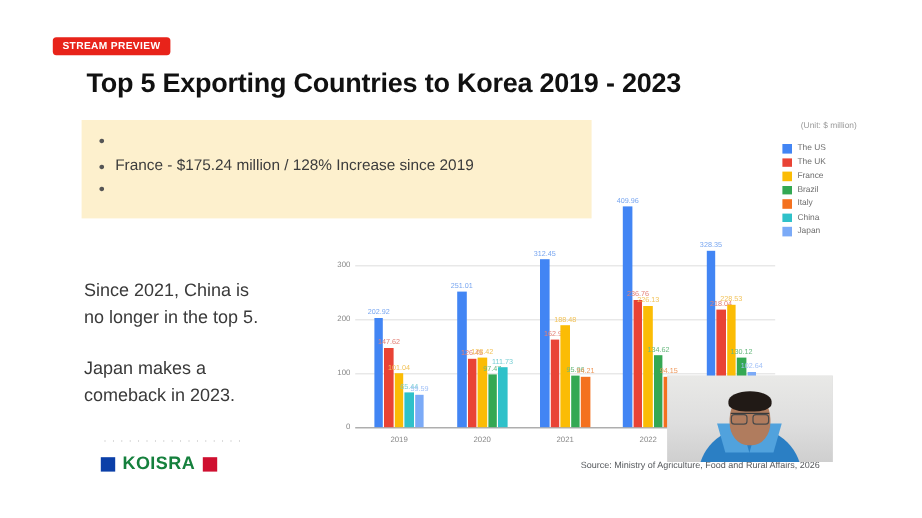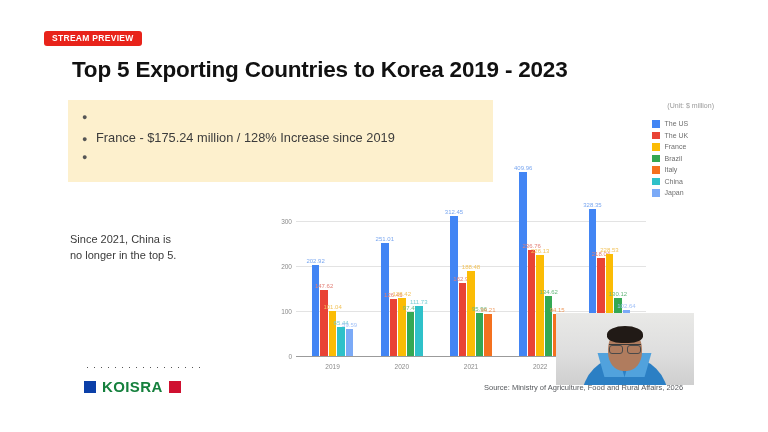--- a/index.html
+++ b/index.html
@@ -63,21 +63,21 @@
     width: 14px;
     color: #555;
     font-size: 9px;
     flex: 0 0 14px;
   }
 
   
   .note {
     position: absolute;
     left: 70px;
-    font-size: 11px;
+    font-size: 15px;
     color: #3a3a3a;
     line-height: 1.45;
   }
   #note-1 { top: 232px; }
   #note-2 { top: 297px; }
 
   
   #dots {
     position: absolute;
     left: 84px; top: 366px;
@@ -281,20 +281,21 @@
           <span class="bullet">●</span>
           <span>France - $175.24 million / 128% Increase since 2019</span>
         </li>
         <li>
           <span class="bullet">●</span>
         </li>
       </ul>
   </div>
 
   <div class="note" id="note-1">Since 2021, China is<br>no longer in the top 5.</div>
+  <div class="note" id="note-2">Japan makes a<br>comeback in 2023.</div>
 
   <div id="dots"></div>
   <div id="logo">
     <span class="sq blue"></span>
     <span class="word">KOISRA</span>
     <span class="sq red"></span>
   </div>
 
   <div id="chart">
     <div id="unit-label">(Unit: $ million)</div>

